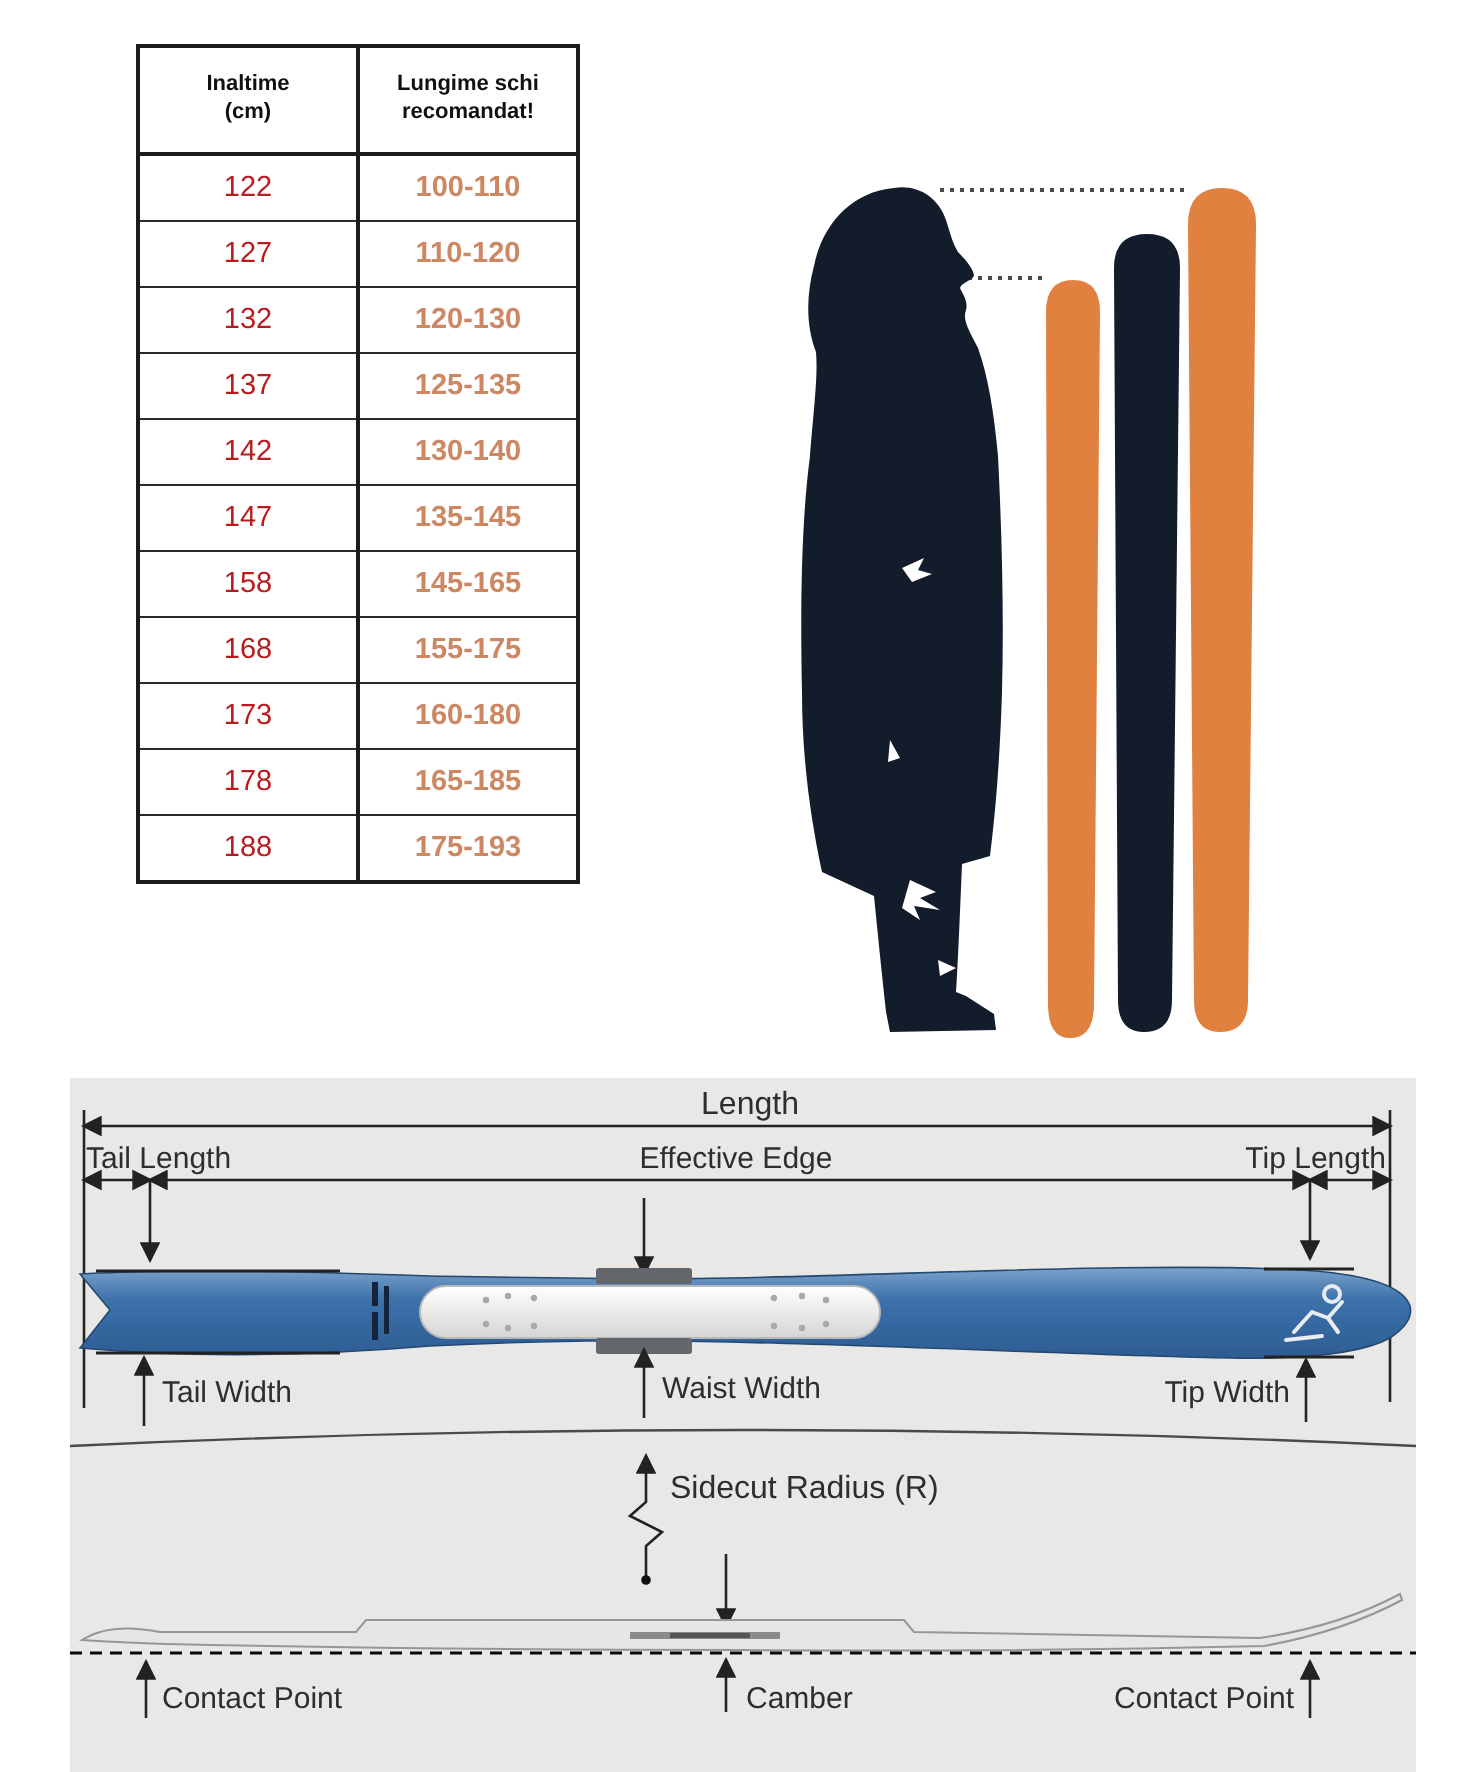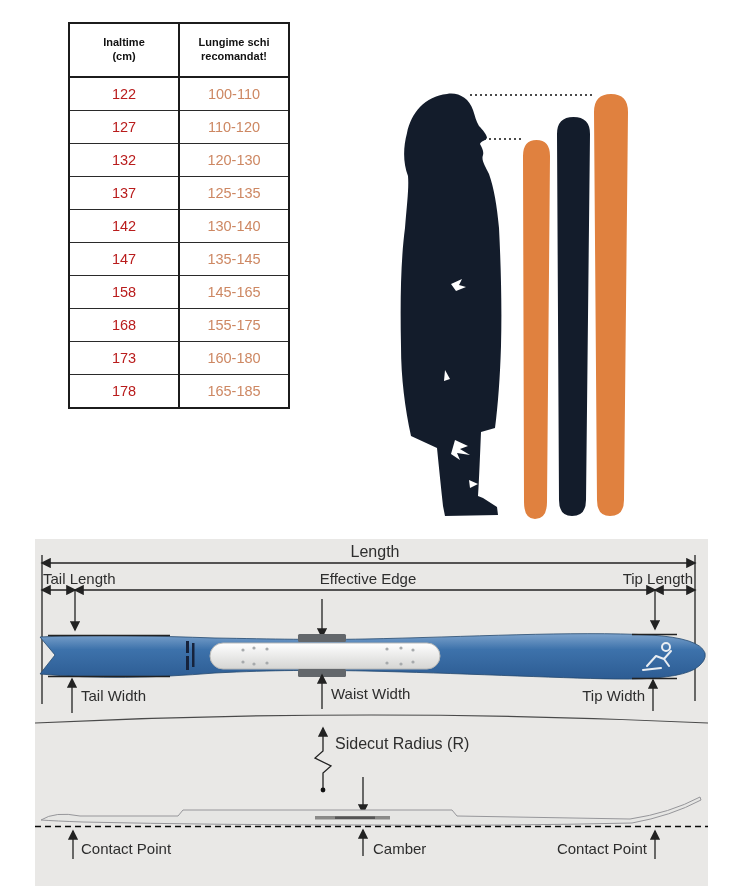--- a/index.html
+++ b/index.html
@@ -12,21 +12,21 @@
   table.size{border-collapse:collapse;width:100%;table-layout:fixed;}
   table.size th,table.size td{border:1px solid #2a2a2a;text-align:center;vertical-align:middle;}
   table.size{border:2px solid #1c1c1c;}
   table.size th{
     height:48px;font-size:11px;font-weight:bold;color:#111;line-height:1.25;
     border-bottom:2px solid #1c1c1c;padding:2px 0;
   }
   table.size th:first-child,table.size td:first-child{border-right:2px solid #1c1c1c;width:108px;}
   table.size td{height:30px;font-size:14.5px;}
   td.c1{color:#b91c1c;}
-  td.c2{color:var(--table-value,#cd8762);}
+  td.c2{color:var(--table-value,#cd8762);font-weight:bold;}
   th span{display:block;}
   
   .illus{position:absolute;left:395px;top:88px;width:270px;height:432px;}
   .person{fill:var(--person-navy,#131c2b);}
   .ski-orange{fill:var(--ski-orange,#e0813f);}
   .ski-navy{fill:var(--person-navy,#131c2b);}
   .jacket-mark{fill:#ffffff;}
   .dotline{stroke:#4a4a4a;stroke-width:2;stroke-dasharray:2 3;fill:none;}
   
   .panel{
@@ -98,20 +98,24 @@
             <td class="c2">155-175</td>
           </tr>
           <tr>
             <td class="c1">173</td>
             <td class="c2">160-180</td>
           </tr>
           <tr>
             <td class="c1">178</td>
             <td class="c2">165-185</td>
           </tr>
+          <tr>
+            <td class="c1">188</td>
+            <td class="c2">175-193</td>
+          </tr>
         </tbody>
     </table>
   </div>
 
   <svg class="illus" viewBox="0 0 270 432">
 
     <line class="dotline" x1="75" y1="7" x2="197" y2="7"></line>
     <line class="dotline" x1="89" y1="51" x2="127" y2="51"></line>
 
     <path class="person" d="M52,6

